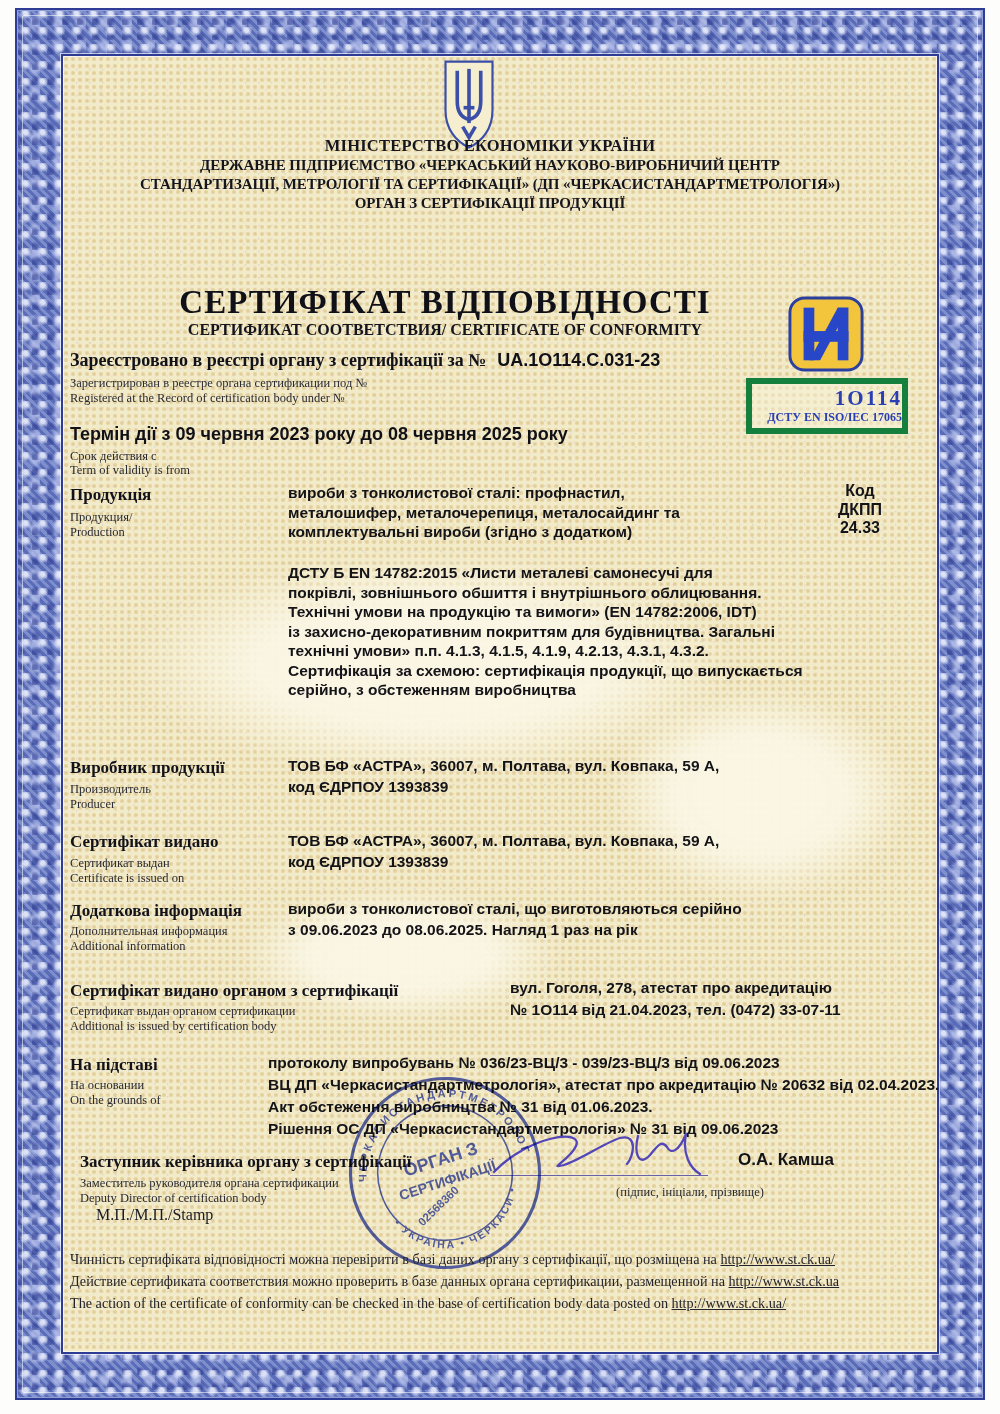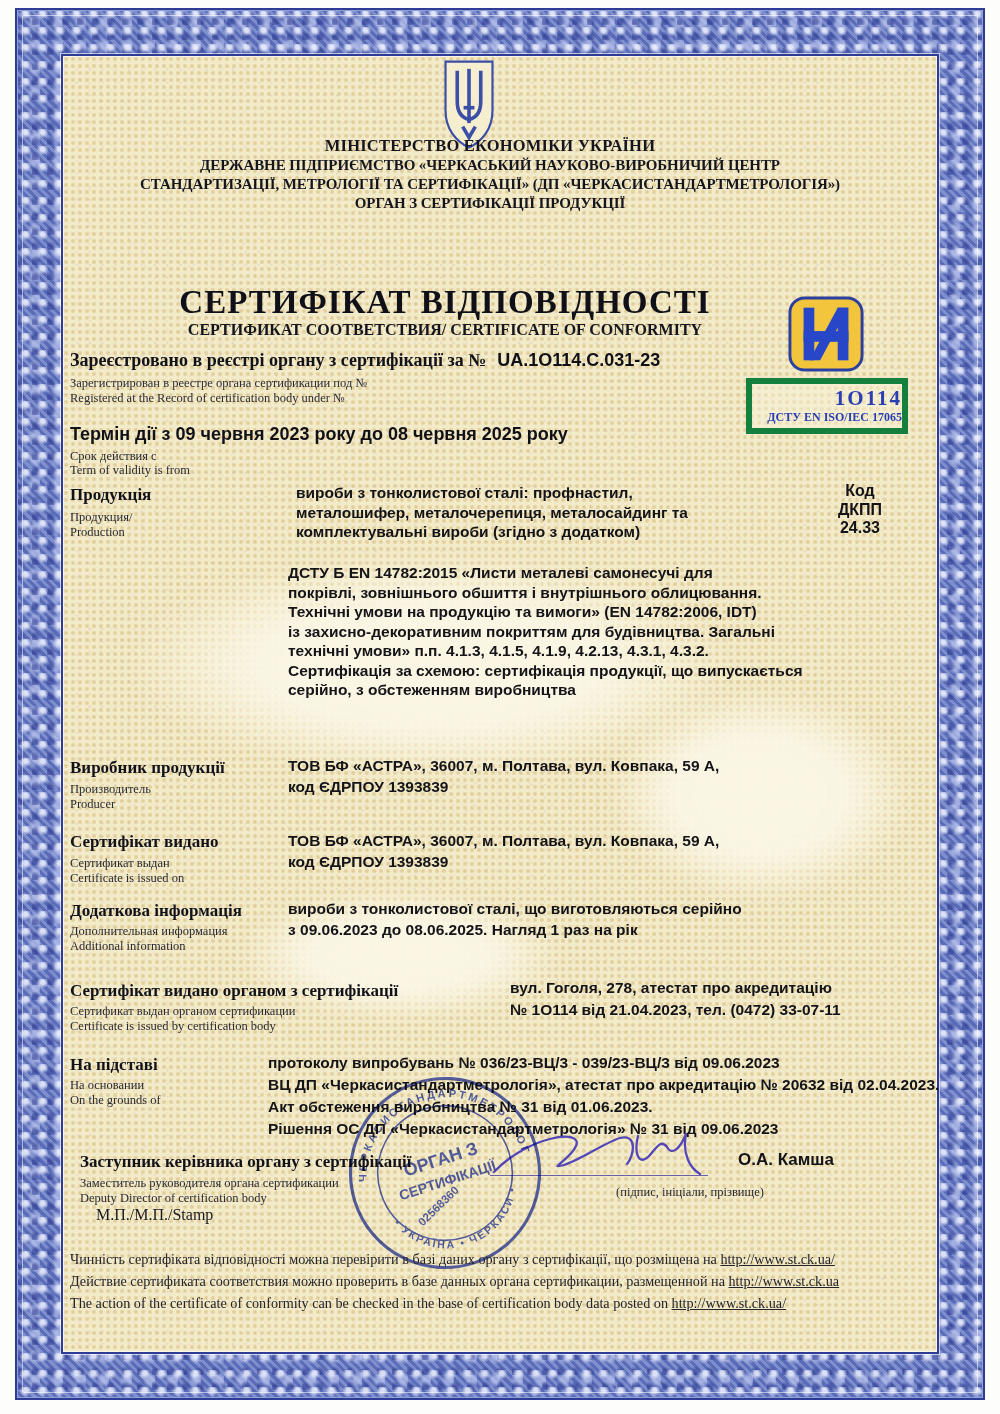--- a/index.html
+++ b/index.html
@@ -115,21 +115,21 @@
 
   <div class="abs termin nowrap" style="left:70px;top:423px;">Термін дії з 09 червня 2023 року  до  08 червня 2025 року</div>
   <div class="abs sub" style="left:70px;top:449px;">Срок действия с</div>
   <div class="abs sub" style="left:70px;top:463px;">Term of validity is from</div>
 
   <div class="abs" style="left:70px;top:485px;width:210px;">
     <div class="lbl">Продукція</div>
     <div class="sub" style="margin-top:5px;">Продукция/</div>
     <div class="sub">Production</div>
   </div>
-  <div class="abs val tight" style="left:288px;top:483px;width:530px;margin-left:8px;">
+  <div class="abs val tight" style="left:288px;top:483px;width:530px;">
     <div class="nowrap">вироби з тонколистової сталі: профнастил,</div>
     <div class="nowrap">металошифер, металочерепиця, металосайдинг та</div>
     <div class="nowrap">комплектувальні вироби (згідно з додатком)</div>
   </div>
   <div class="abs val center" style="left:808px;top:482px;width:104px;line-height:18.5px;font-size:16px;">
     <div>Код</div>
     <div>ДКПП</div>
     <div>24.33</div>
   </div>
 
@@ -169,21 +169,21 @@
     <div class="sub">Additional information</div>
   </div>
   <div class="abs val" style="left:288px;top:898px;width:600px;">
     <div class="nowrap">вироби з тонколистової сталі, що виготовляються серійно</div>
     <div class="nowrap">з 09.06.2023 до 08.06.2025. Нагляд 1 раз на рік</div>
   </div>
 
   <div class="abs" style="left:70px;top:981px;width:420px;">
     <div class="lbl">Сертифікат видано органом з сертифікації</div>
     <div class="sub" style="margin-top:3px;">Сертификат выдан органом сертификации</div>
-    <div class="sub">Certificate is issued by certification body</div>
+    <div class="sub">Additional is issued by certification body</div>
   </div>
   <div class="abs val" style="left:510px;top:977px;width:420px;line-height:22px;">
     <div class="nowrap">вул. Гоголя, 278, атестат про акредитацію</div>
     <div class="nowrap">№ 1О114 від 21.04.2023, тел. (0472) 33-07-11</div>
   </div>
 
   <div class="abs" style="left:70px;top:1055px;width:190px;">
     <div class="lbl">На підставі</div>
     <div class="sub" style="margin-top:3px;">На основании</div>
     <div class="sub">On the grounds of</div>

